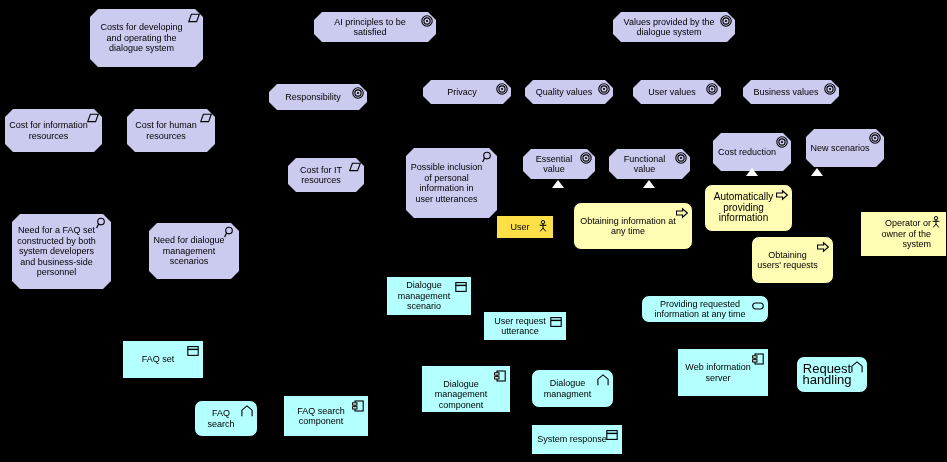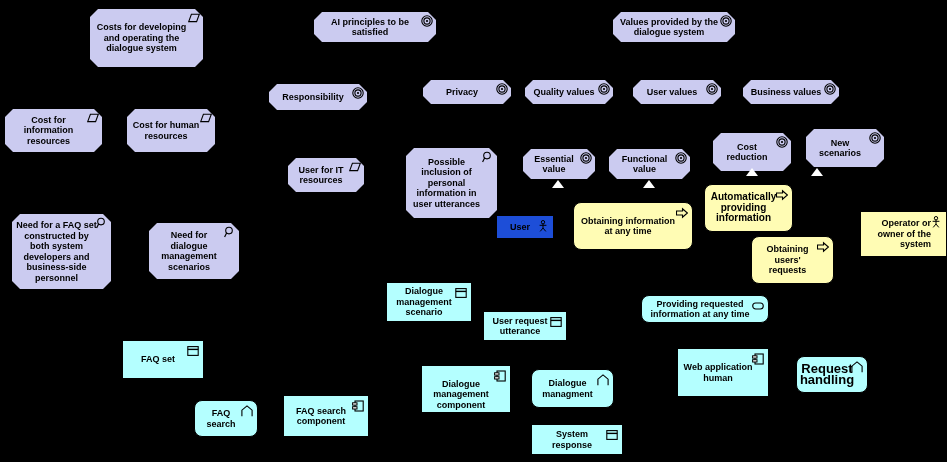--- a/index.html
+++ b/index.html
@@ -1,17 +1,17 @@
 <!DOCTYPE html>
 <html><head>
 <meta charset="utf-8">
 <style>
   html,body{margin:0;padding:0;background:#000;}
   body{font-family:"Liberation Sans",sans-serif;}
-  #canvas{position:relative;width:947px;height:462px;background:#000000;overflow:hidden;font-weight:bold;}
+  #canvas{position:relative;width:947px;height:462px;background:#000000;overflow:hidden;}
 
   
   .oct-border{position:absolute;inset:0;
       background:#000;
       clip-path:polygon(9px 0,calc(100% - 9px) 0,100% 9px,100% calc(100% - 9px),
                         calc(100% - 9px) 100%,9px 100%,0 calc(100% - 9px),0 9px);}
   .oct-fill{position:absolute;inset:1px;
       clip-path:polygon(8px 0,calc(100% - 8px) 0,100% 8px,100% calc(100% - 8px),
                         calc(100% - 8px) 100%,8px 100%,0 calc(100% - 8px),0 8px);}
 
@@ -142,21 +142,21 @@
         <svg viewBox="0 0 12 12" xmlns="http://www.w3.org/2000/svg">
           <circle cx="6" cy="6" r="5.2" fill="none" stroke="#000" stroke-width="1.1"></circle>
           <circle cx="6" cy="6" r="3.1" fill="none" stroke="#000" stroke-width="1.1"></circle>
           <circle cx="6" cy="6" r="1.1" fill="#000"></circle>
         </svg>
       </span>
     </div>
     <div style="position: absolute; left: 287px; top: 157px; width: 78px; height: 36px; box-sizing: border-box;">
       <div class="oct-border"></div>
       <div class="oct-fill" style="background: rgb(203, 203, 240);"></div>
-      <div class="oct-text">User for IT resources</div>
+      <div class="oct-text">Cost for IT resources</div>
       <span class="ico">
         <svg viewBox="0 0 12 12" xmlns="http://www.w3.org/2000/svg">
           <path d="M3.4 2.2 L11.3 2.2 L8.6 9.6 L0.7 9.6 Z" fill="none" stroke="#000" stroke-width="1.1"></path>
         </svg>
       </span>
     </div>
     <div style="position: absolute; left: 405px; top: 147px; width: 93px; height: 72px; box-sizing: border-box;">
       <div class="oct-border"></div>
       <div class="oct-fill" style="background: rgb(203, 203, 240);"></div>
       <div class="oct-text">Possible inclusion of personal information in user utterances</div>
@@ -230,21 +230,21 @@
       <div class="oct-border"></div>
       <div class="oct-fill" style="background: rgb(203, 203, 240);"></div>
       <div class="oct-text">Need for a FAQ set constructed by both system developers and business-side personnel</div>
       <span class="ico">
         <svg viewBox="0 0 12 12" xmlns="http://www.w3.org/2000/svg">
           <circle cx="5" cy="4.6" r="3.3" fill="none" stroke="#000" stroke-width="1.1"></circle>
           <line x1="2.6" y1="7" x2="0.6" y2="11" stroke="#000" stroke-width="1.2"></line>
         </svg>
       </span>
     </div>
-    <div style="position: absolute; left: 496px; top: 215px; width: 58px; height: 24px; box-sizing: border-box; background: #1d4ed8; border: 1px solid rgb(0, 0, 0); border-radius: 0px; display: flex; align-items: center; justify-content: center; text-align: center; font-size: 9px; line-height: 10.5px; padding: 2px 15px 2px 5px;">
+    <div style="position: absolute; left: 496px; top: 215px; width: 58px; height: 24px; box-sizing: border-box; background: #fde047; border: 1px solid rgb(0, 0, 0); border-radius: 0px; display: flex; align-items: center; justify-content: center; text-align: center; font-size: 9px; line-height: 10.5px; padding: 2px 15px 2px 5px;">
       <span>User</span>
       <span class="ico">
         <svg viewBox="0 0 12 12" xmlns="http://www.w3.org/2000/svg">
           <circle cx="6" cy="2.2" r="1.7" fill="none" stroke="#000" stroke-width="1"></circle>
           <line x1="6" y1="3.9" x2="6" y2="8" stroke="#000" stroke-width="1"></line>
           <line x1="2.6" y1="5.3" x2="9.4" y2="5.3" stroke="#000" stroke-width="1"></line>
           <line x1="6" y1="8" x2="3.2" y2="11.4" stroke="#000" stroke-width="1"></line>
           <line x1="6" y1="8" x2="8.8" y2="11.4" stroke="#000" stroke-width="1"></line>
         </svg>
       </span>
@@ -278,21 +278,21 @@
       <span class="ico">
         <svg viewBox="0 0 12 12" xmlns="http://www.w3.org/2000/svg">
           <circle cx="6" cy="2.2" r="1.7" fill="none" stroke="#000" stroke-width="1"></circle>
           <line x1="6" y1="3.9" x2="6" y2="8" stroke="#000" stroke-width="1"></line>
           <line x1="2.6" y1="5.3" x2="9.4" y2="5.3" stroke="#000" stroke-width="1"></line>
           <line x1="6" y1="8" x2="3.2" y2="11.4" stroke="#000" stroke-width="1"></line>
           <line x1="6" y1="8" x2="8.8" y2="11.4" stroke="#000" stroke-width="1"></line>
         </svg>
       </span>
     </div>
-    <div style="position: absolute; left: 386px; top: 282px; width: 86px; height: 40px; box-sizing: border-box; background: rgb(180, 255, 255); border: 1px solid rgb(0, 0, 0); border-radius: 0px; display: flex; align-items: center; justify-content: center; text-align: center; font-size: 9px; line-height: 10.5px; padding: 2px 15px 2px 5px;">
+    <div style="position: absolute; left: 386px; top: 276px; width: 86px; height: 40px; box-sizing: border-box; background: rgb(180, 255, 255); border: 1px solid rgb(0, 0, 0); border-radius: 0px; display: flex; align-items: center; justify-content: center; text-align: center; font-size: 9px; line-height: 10.5px; padding: 2px 15px 2px 5px;">
       <span>Dialogue management scenario</span>
       <span class="ico">
         <svg viewBox="0 0 12 12" xmlns="http://www.w3.org/2000/svg">
           <rect x="0.8" y="1.6" width="10.4" height="8.8" fill="none" stroke="#000" stroke-width="1.1"></rect>
           <line x1="0.8" y1="4.4" x2="11.2" y2="4.4" stroke="#000" stroke-width="1.4"></line>
         </svg>
       </span>
     </div>
     <div style="position: absolute; left: 483px; top: 311px; width: 84px; height: 30px; box-sizing: border-box; background: rgb(180, 255, 255); border: 1px solid rgb(0, 0, 0); border-radius: 0px; display: flex; align-items: center; justify-content: center; text-align: center; font-size: 9px; line-height: 10.5px; padding: 2px 15px 2px 5px;">
       <span>User request utterance</span>
@@ -314,21 +314,21 @@
     <div style="position: absolute; left: 122px; top: 340px; width: 82px; height: 39px; box-sizing: border-box; background: rgb(180, 255, 255); border: 1px solid rgb(0, 0, 0); border-radius: 0px; display: flex; align-items: center; justify-content: center; text-align: center; font-size: 9px; line-height: 10.5px; padding: 2px 15px 2px 5px;">
       <span>FAQ set</span>
       <span class="ico">
         <svg viewBox="0 0 12 12" xmlns="http://www.w3.org/2000/svg">
           <rect x="0.8" y="1.6" width="10.4" height="8.8" fill="none" stroke="#000" stroke-width="1.1"></rect>
           <line x1="0.8" y1="4.4" x2="11.2" y2="4.4" stroke="#000" stroke-width="1.4"></line>
         </svg>
       </span>
     </div>
     <div style="position: absolute; left: 677px; top: 348px; width: 92px; height: 49px; box-sizing: border-box; background: rgb(180, 255, 255); border: 1px solid rgb(0, 0, 0); border-radius: 0px; display: flex; align-items: center; justify-content: center; text-align: center; font-size: 9px; line-height: 10.5px; padding: 2px 15px 2px 5px;">
-      <span>Web application human</span>
+      <span>Web information server</span>
       <span class="ico">
         <svg viewBox="0 0 12 12" xmlns="http://www.w3.org/2000/svg">
           <rect x="3" y="1" width="8.2" height="10" fill="none" stroke="#000" stroke-width="1.1"></rect>
           <rect x="0.6" y="2.8" width="4.4" height="2.3" fill="#fff" stroke="#000" stroke-width="1"></rect>
           <rect x="0.6" y="6.7" width="4.4" height="2.3" fill="#fff" stroke="#000" stroke-width="1"></rect>
         </svg>
       </span>
     </div>
     <div style="position: absolute; left: 796px; top: 356px; width: 72px; height: 37px; box-sizing: border-box; background: rgb(180, 255, 255); border: 1px solid rgb(0, 0, 0); border-radius: 8px; display: flex; align-items: center; justify-content: center; text-align: center; font-size: 13px; line-height: 10.5px; padding: 2px 15px 2px 5px;">
       <span>Request handling</span>

